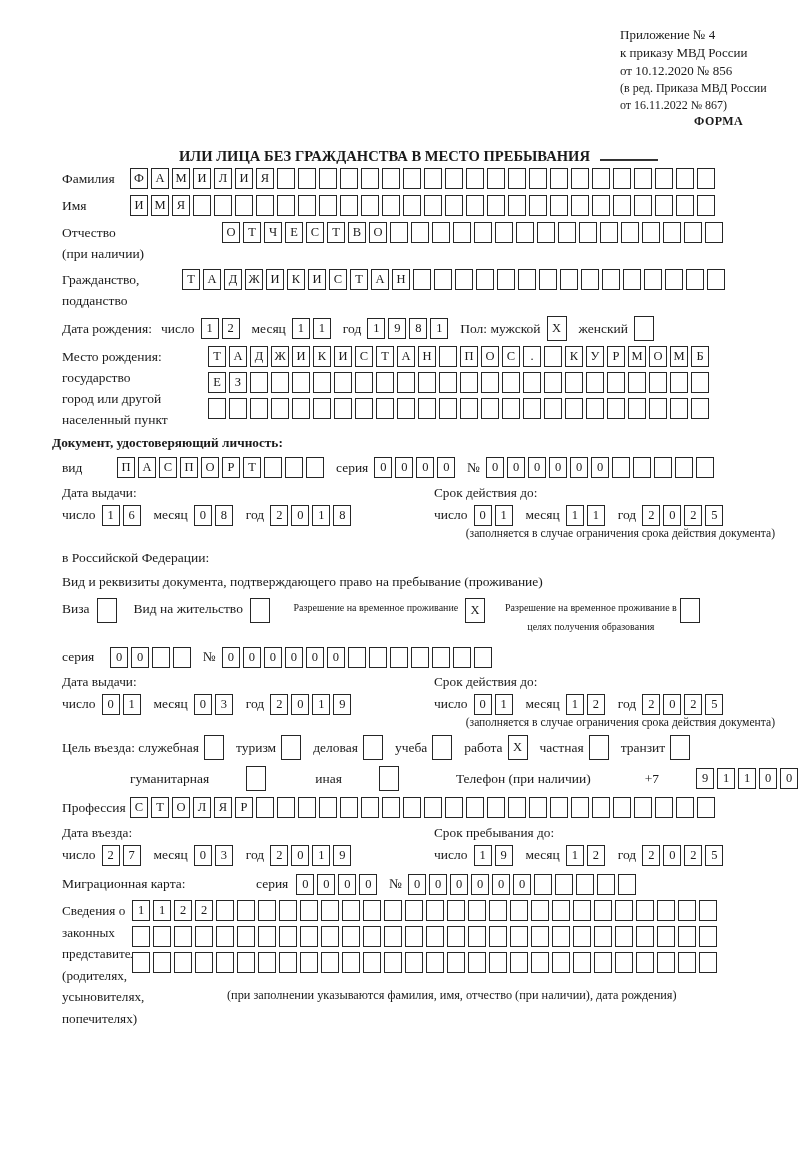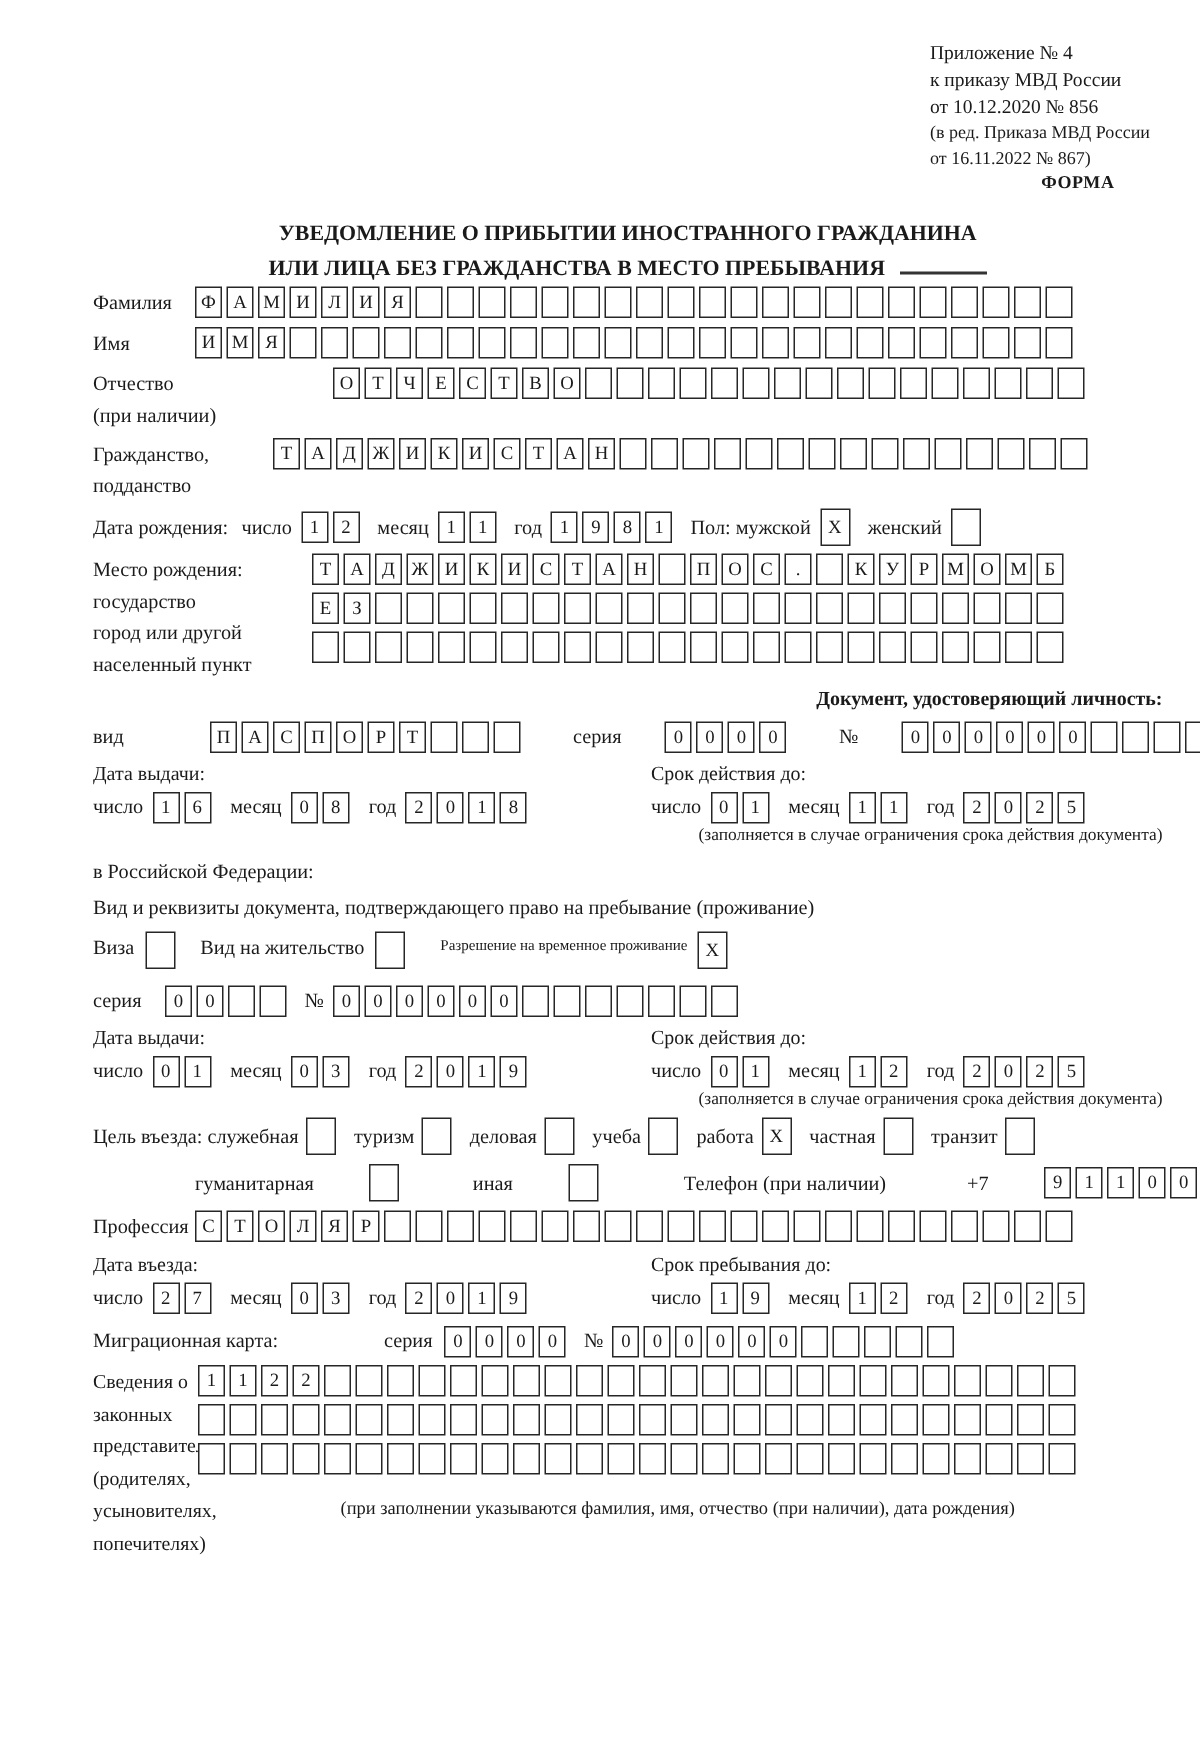--- a/index.html
+++ b/index.html
@@ -25,21 +25,21 @@
   .lab{font-size:13.5px;line-height:22px;flex-shrink:0;}
   .w68{width:68px;}  .w120{width:120px;} .w160{width:160px;} .w146{width:146px;}
   .stack div{font-size:13.5px;line-height:21px;white-space:nowrap;}
   .cells{display:inline-flex;flex-wrap:nowrap;}
   .cell{display:inline-block;width:16px;height:19px;border:1.6px solid #262626;
         margin-right:3px;text-align:center;line-height:19px;font-size:12.5px;
         background:#fff;flex-shrink:0;}
   .cb .cell{width:18px;height:23px;line-height:23px;}
   .rowgap{margin-bottom:5px;}
   .dlab{margin:0 6px 0 9px;}
-  .center-bold{text-align:right;font-weight:bold;font-size:13.3px;margin:2px 0 6px -10px;}
+  .center-bold{text-align:left;font-weight:bold;font-size:13.3px;margin:2px 0 6px -10px;}
 
   
   .dates-row{display:flex;margin-top:2px;}
   .dates-left{width:372px;}
   .dates-right{flex:1;}
   .dates-header{font-size:13.3px;text-align:left;line-height:18px;}
   .dates-left .dates-header{padding-right:60px;}
   .dates-line{display:flex;align-items:center;margin-top:2px;}
   .dates-line .lab{margin-right:6px;}
   .dates-line .gap{margin-left:10px;}
@@ -74,21 +74,20 @@
     <div class="hdr-line">Приложение № 4</div>
     <div class="hdr-line">к приказу МВД России</div>
     <div class="hdr-line">от 10.12.2020 № 856</div>
     <div class="hdr-sub">(в ред. Приказа МВД России</div>
     <div class="hdr-sub">от 16.11.2022 № 867)</div>
   </div>
 
   <div class="forma">ФОРМА</div>
 
   <div class="title">
-    <div>УВЕДОМЛЕНИЕ О ПРИБЫТИИ ИНОСТРАННОГО ГРАЖДАНИНА</div>
     <div><span>ИЛИ ЛИЦА БЕЗ ГРАЖДАНСТВА В МЕСТО ПРЕБЫВАНИЯ</span><span class="title-underline"></span></div>
   </div>
 
 
   <div class="frow">
     <span class="lab w68">Фамилия</span>
     <span class="cells">
         <span class="cell">Ф</span>
         <span class="cell">А</span>
         <span class="cell">М</span>
@@ -335,21 +334,21 @@
           <span class="cell"></span>
           <span class="cell"></span>
           <span class="cell"></span>
           <span class="cell"></span>
         </div>
     </span>
   </div>
 
   <div class="center-bold">Документ, удостоверяющий личность:</div>
 
-  <div class="frow" style="align-items:center;gap:23px;">
+  <div class="frow" style="">
     <span class="lab" style="width:55px;">вид</span>
     <span class="cells">
         <span class="cell">П</span>
         <span class="cell">А</span>
         <span class="cell">С</span>
         <span class="cell">П</span>
         <span class="cell">О</span>
         <span class="cell">Р</span>
         <span class="cell">Т</span>
         <span class="cell"></span>
@@ -440,20 +439,26 @@
     <div class="opt">
       <span class="lab">Вид на жительство</span>
       <span class="cells cb">
           <span class="cell"></span>
         </span>
     </div>
     <div class="opt">
       <span class="optc">Разрешение на временное проживание</span>
       <span class="cells cb">
           <span class="cell">X</span>
+        </span>
+    </div>
+    <div class="opt" style="margin-right:0;">
+      <span class="optc">Разрешение на временное проживание в целях получения образования</span>
+      <span class="cells cb">
+          <span class="cell"></span>
         </span>
     </div>
   </div>
 
   <div class="frow" style="align-items:center;">
     <span class="lab" style="width:48px;">серия</span>
     <span class="cells">
         <span class="cell">0</span>
         <span class="cell">0</span>
         <span class="cell"></span>

